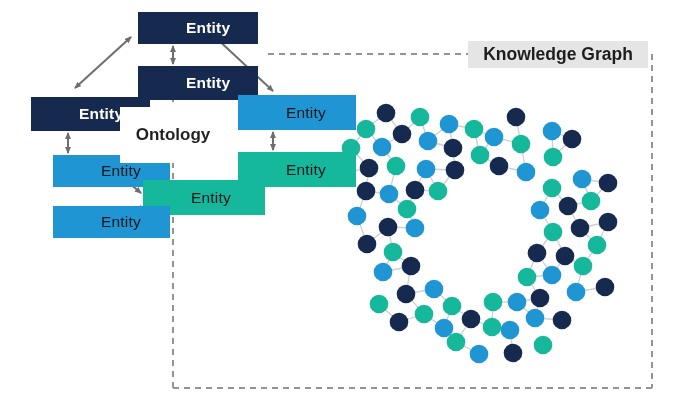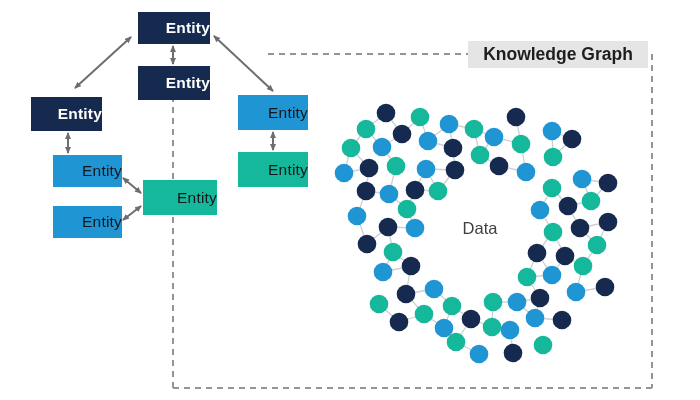--- a/index.html
+++ b/index.html
@@ -5,22 +5,22 @@
   html,body{margin:0;padding:0;background:#fff;}
   #canvas{position:relative;width:700px;height:400px;background:#fff;overflow:hidden;
           font-family:"Liberation Sans","DejaVu Sans",sans-serif;}
   #canvas svg{position:absolute;left:0;top:0;width:700px;height:400px;}
   #border{z-index:1;}
   #network{z-index:2;}
   #arrows{z-index:3;}
   .dash{stroke:#929497;stroke-width:2;stroke-dasharray:6 5;fill:none;}
   .arrow{stroke:#6d6e71;stroke-width:2;}
   .edge{stroke:#cdd0d3;stroke-width:1.3;}
-  .entity-box{position:absolute;display:flex;align-items:center;justify-content:flex-end;
-              font-size:15.5px;z-index:4;letter-spacing:.2px;}
+  .entity-box{position:absolute;display:flex;align-items:center;justify-content:flex-start;
+              font-size:15.5px;z-index:4;letter-spacing:.2px;padding-left:48px;}
   .entity-box.navy{color:#ffffff;font-weight:700;}
   .entity-box.blue{color:#15171a;font-weight:400;}
   .entity-box.teal{color:#15171a;font-weight:400;}
   .label{position:absolute;z-index:5;}
   #ontology-label{left:120px;top:107px;width:106px;height:56px;background:#fff;
                   display:flex;align-items:center;justify-content:center;
                   font-size:17px;font-weight:700;color:#231f20;}
   #kg-label{left:468px;top:41px;width:180px;height:27px;background:#e5e5e5;
             display:flex;align-items:center;justify-content:center;
             font-size:17.5px;font-weight:700;color:#1d1d1f;}
@@ -240,20 +240,20 @@
         <span>Entity</span>
       </div>
       <div class="entity-box teal" style="left: 143px; top: 180px; width: 74px; height: 35px; background: rgb(22, 184, 156);">
         <span>Entity</span>
       </div>
       <div class="entity-box blue" style="left: 53px; top: 206px; width: 69px; height: 32px; background: rgb(32, 149, 211);">
         <span>Entity</span>
       </div>
     </div>
 
+  <div class="label" id="ontology-label">Ontology</div>
 
   <div class="label" id="kg-label">Knowledge Graph</div>
 
   <div class="label" id="instance-label">
-    <div>Data</div>
   </div>
 
 </div>
 
 </body></html>

